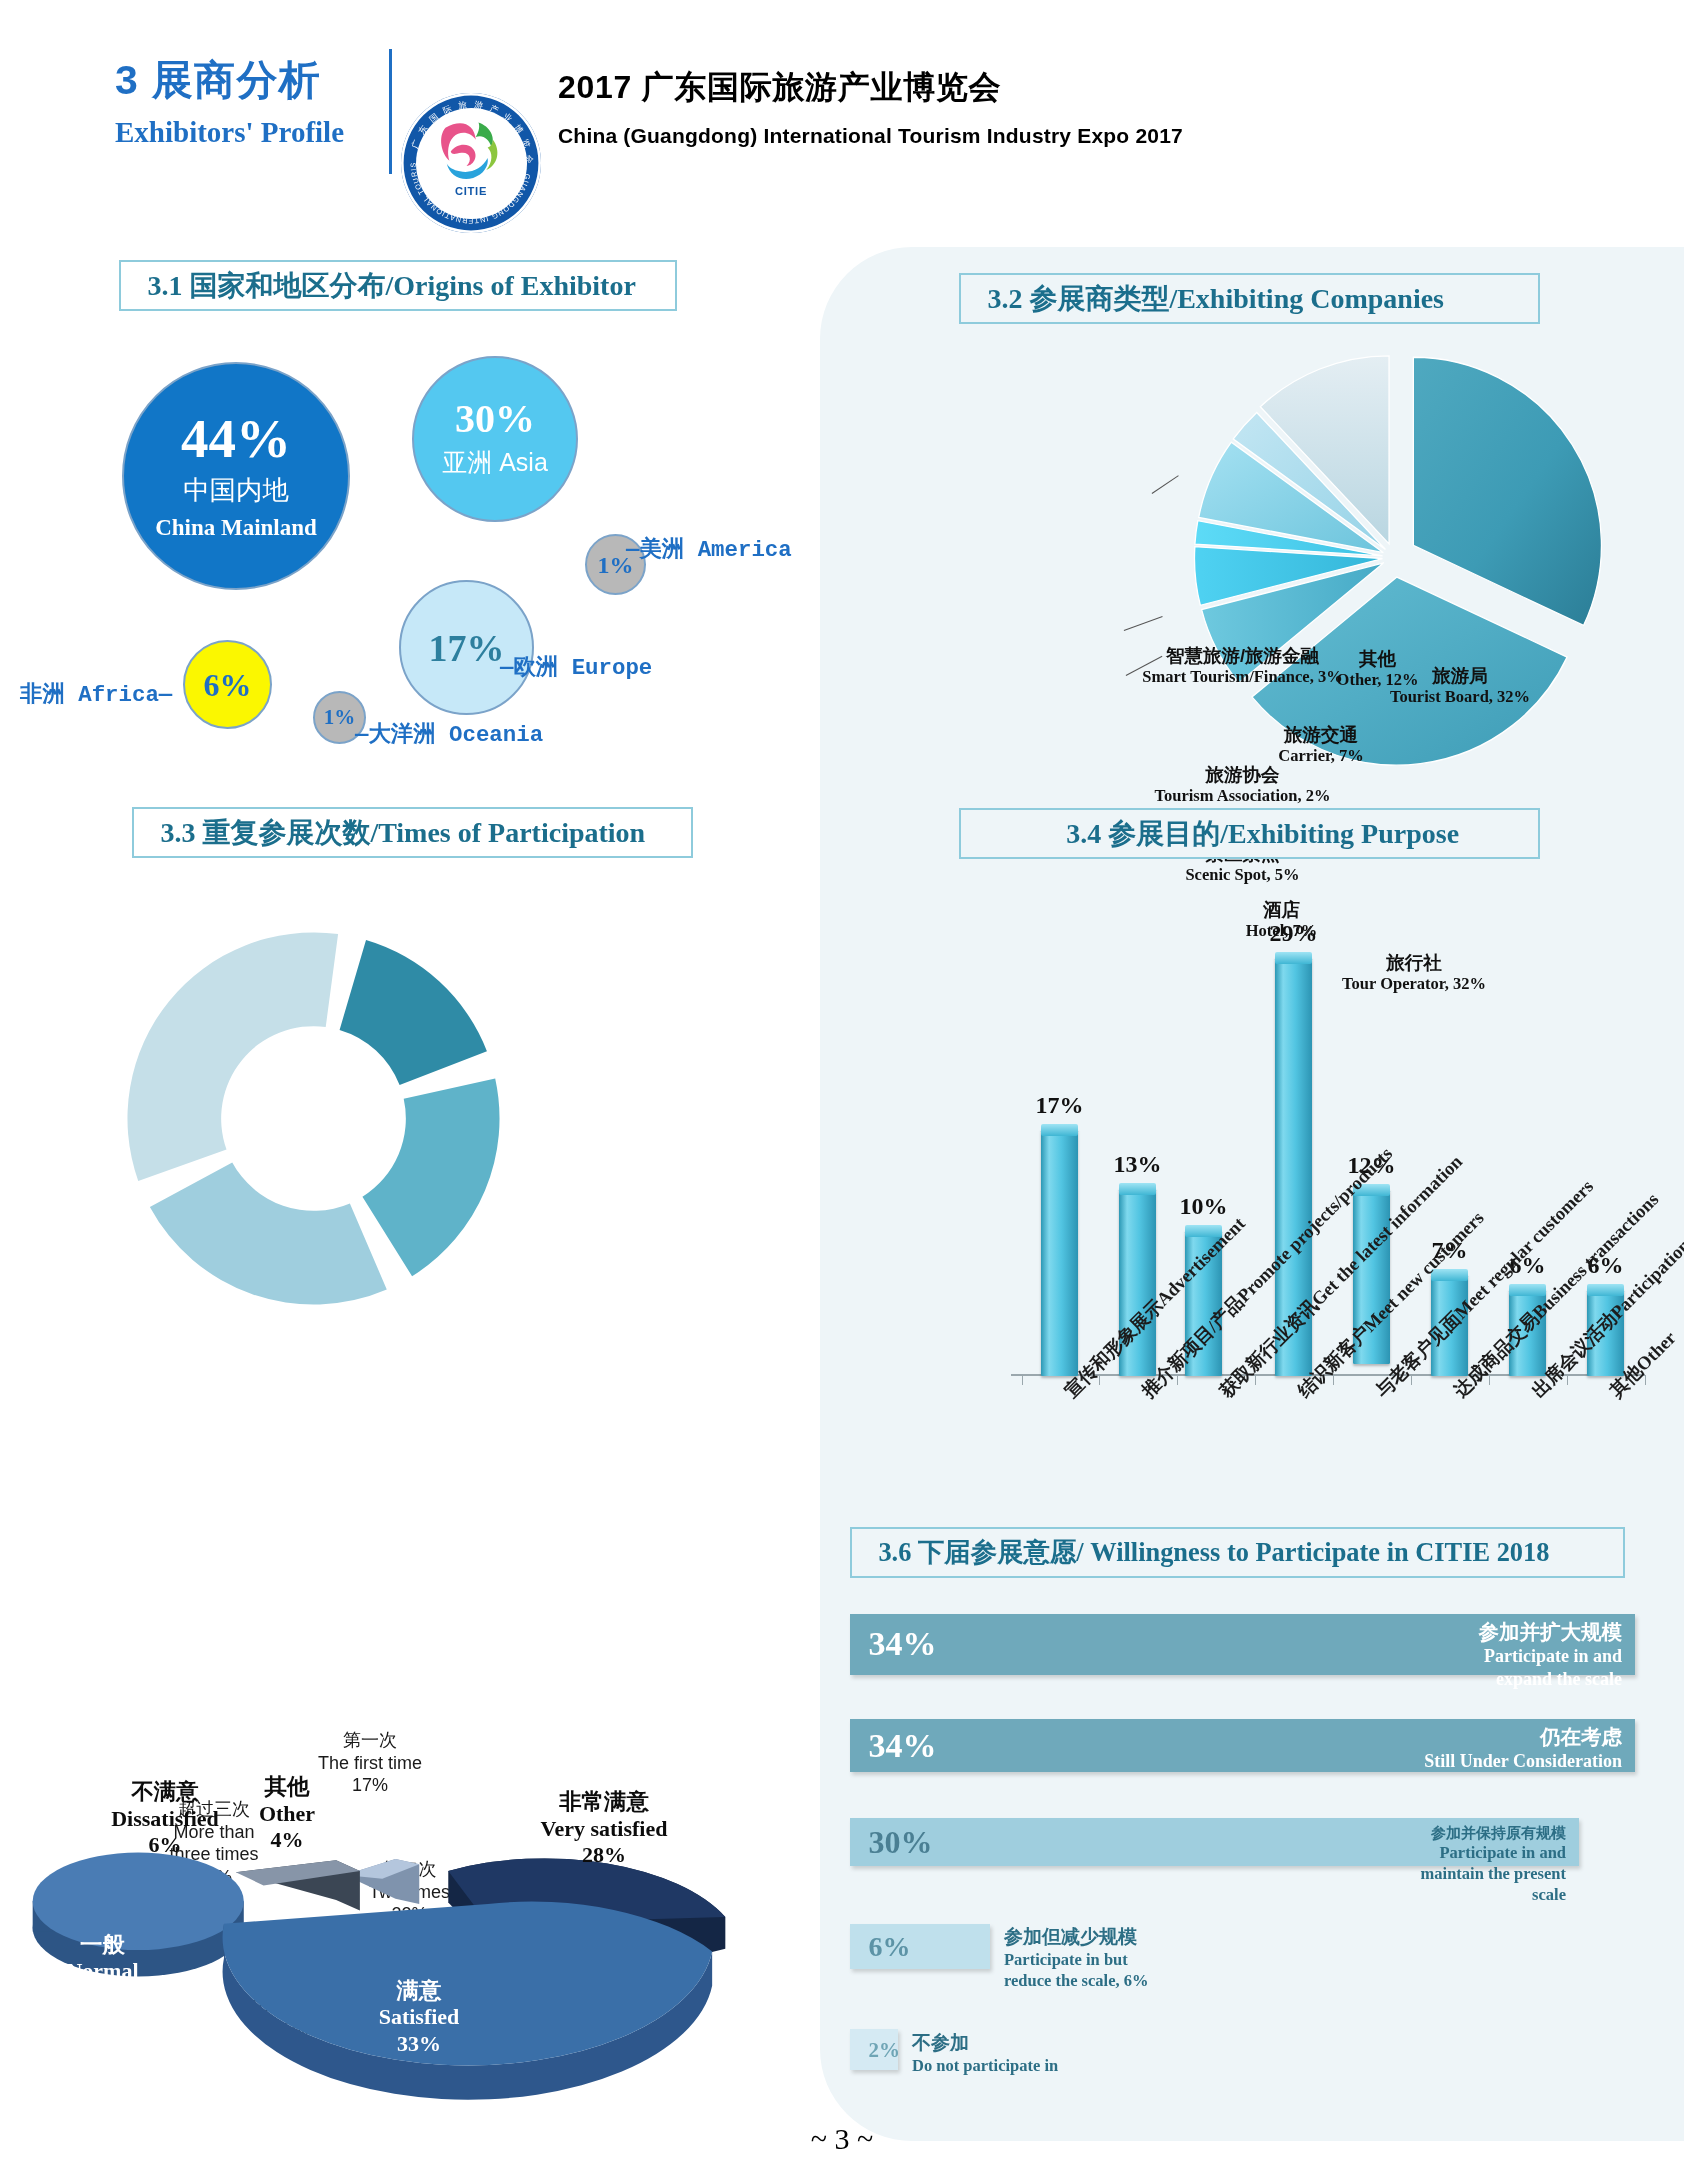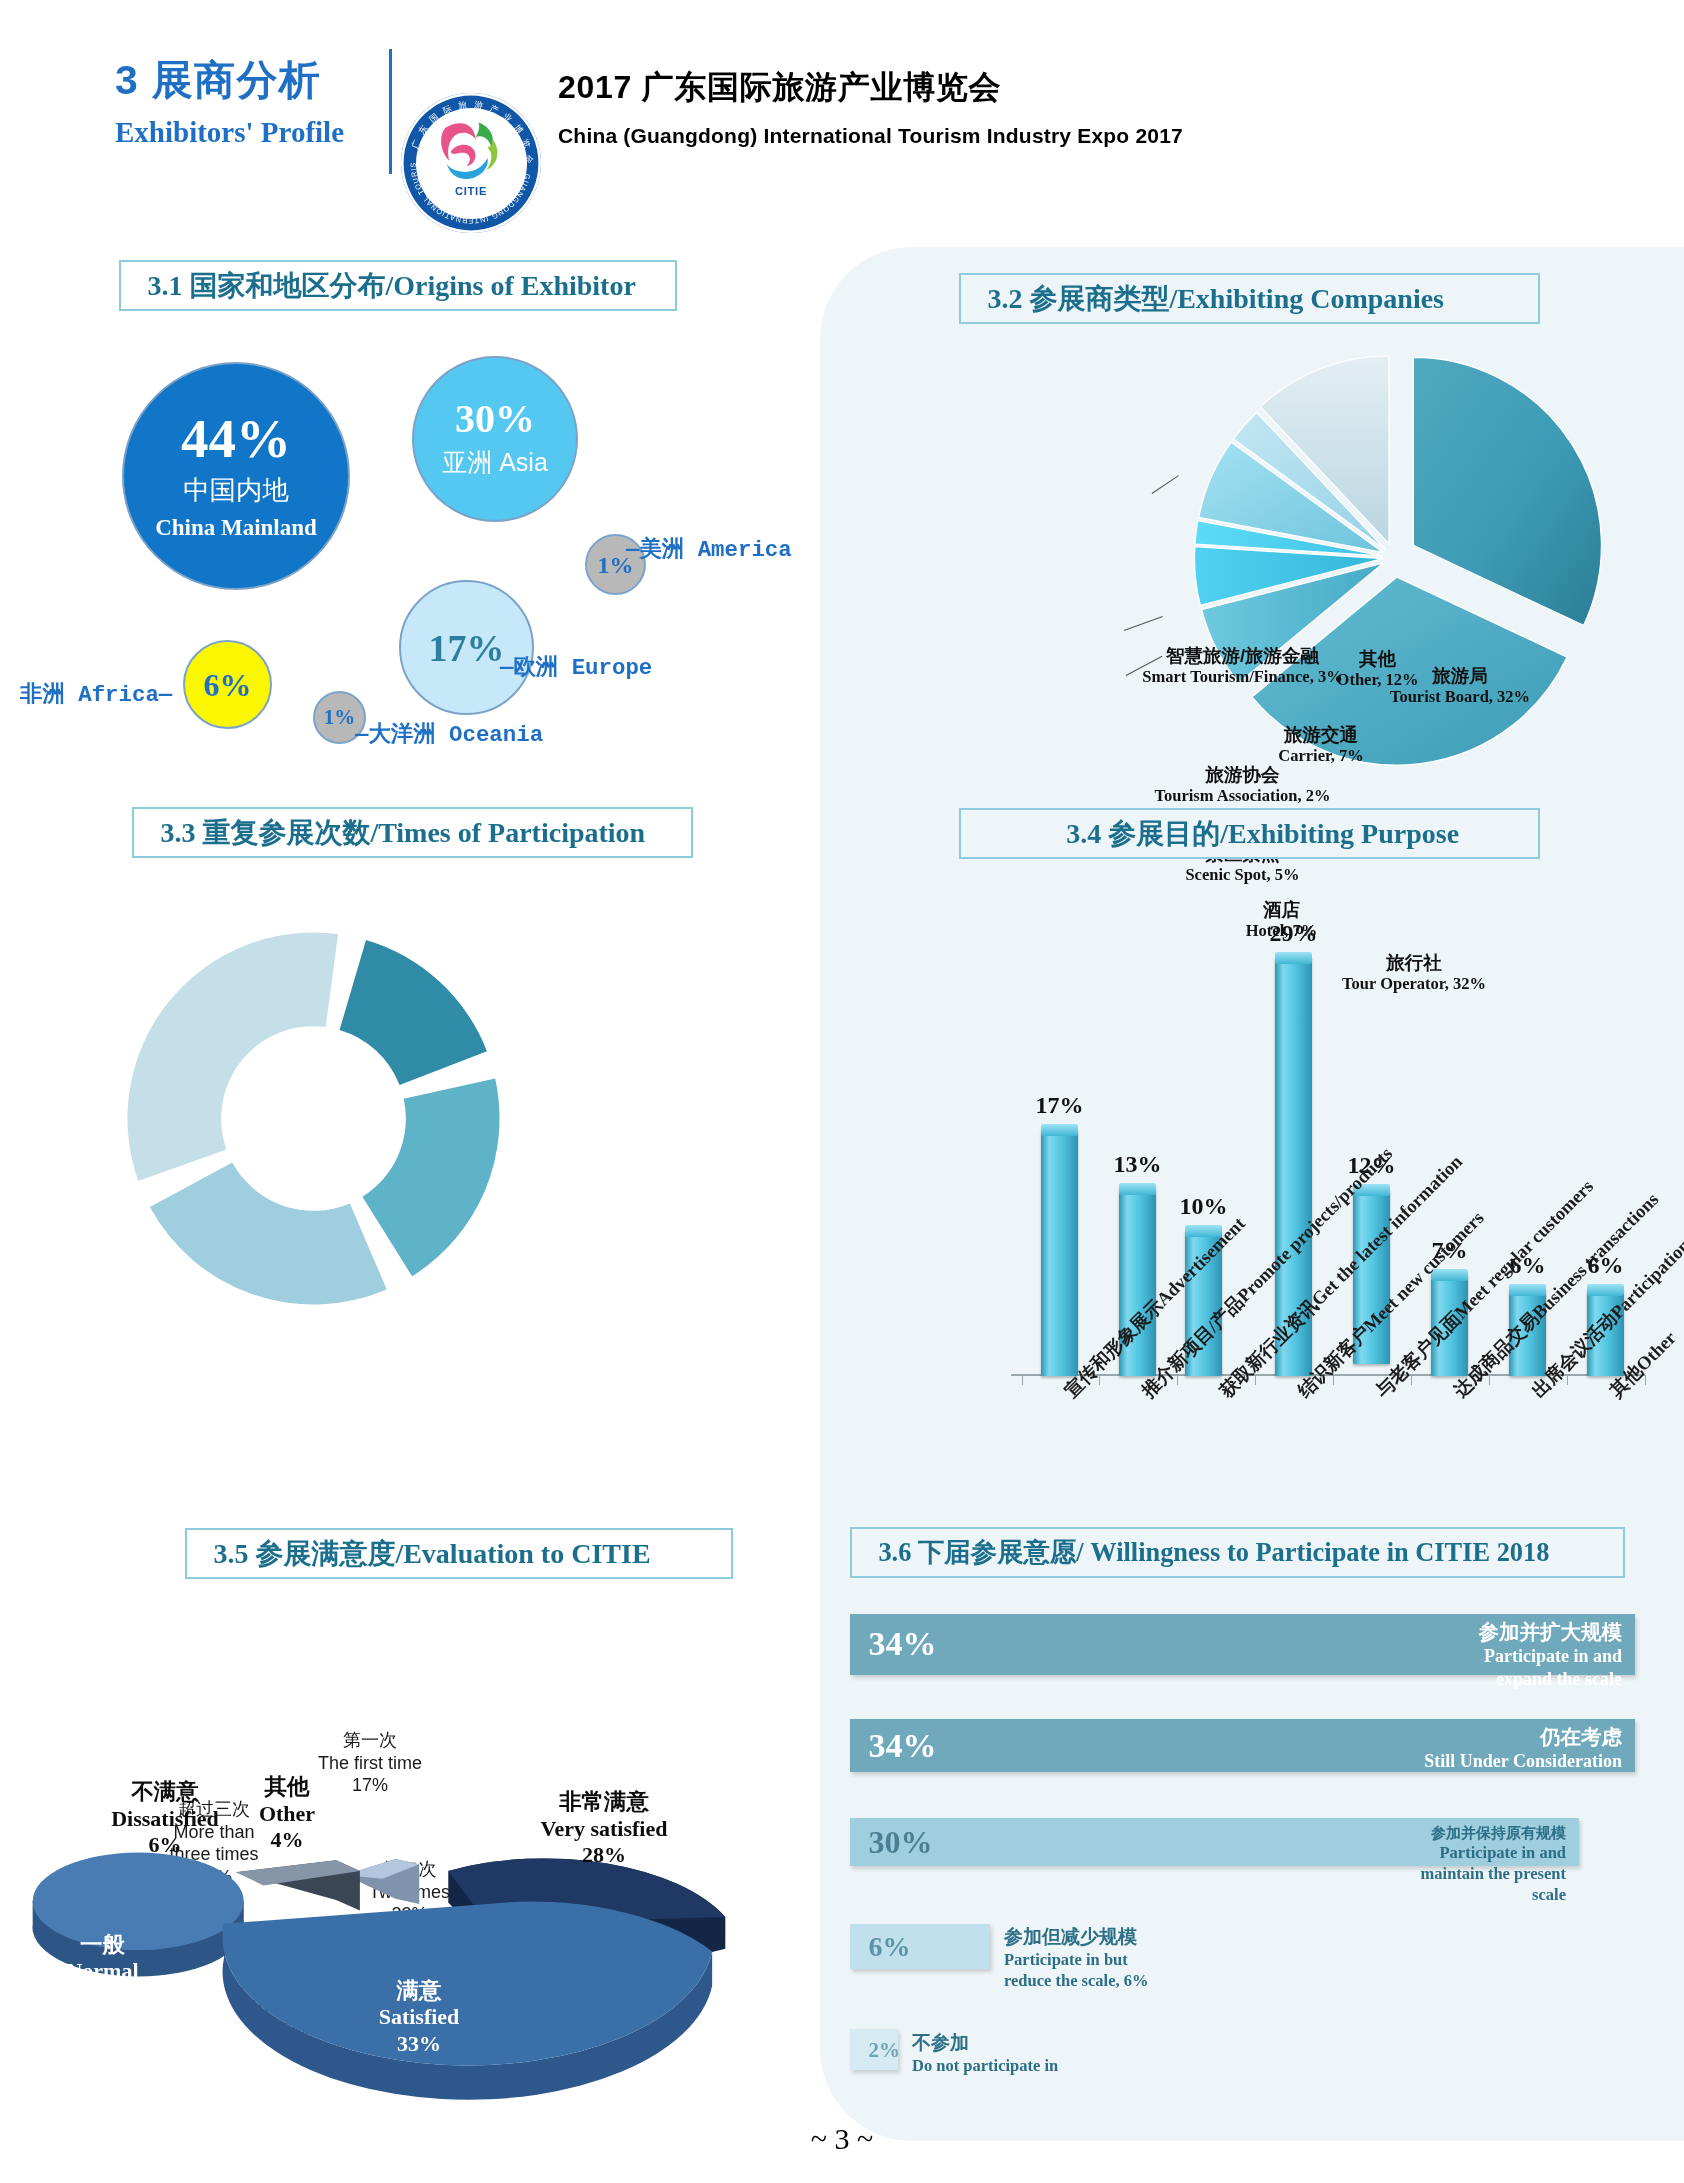--- a/index.html
+++ b/index.html
@@ -371,23 +371,20 @@
       <div class="bar-cat" style="left: 203px; top: 6.6px;">获取新行业资讯Get the latest information</div>
       <div class="bar-cat" style="left: 281px; top: 6.6px;">结识新客户Meet new customers</div>
       <div class="bar-cat" style="left: 359px; top: 6.6px;">与老客户见面Meet regular customers</div>
       <div class="bar-cat" style="left: 437px; top: 6.6px;">达成商品交易Business transactions</div>
       <div class="bar-cat" style="left: 515px; top: 6.6px;">出席会议活动Participation in conference</div>
       <div class="bar-cat" style="left: 593px; top: 6.6px;">其他Other</div>
     </div>
 </div>
 
 <div id="s35">
-  <div class="sec-title st-white" style="left:185px;top:13.2px;width:548px;height:51px;">
-    <span>3.5 参展满意度/Evaluation to CITIE</span>
-  </div>
 
   <div class="pie3d">
     <svg viewBox="0 0 1120 620" width="739" height="409">
 
       <g>
         <polygon points="483,256 560,232 596,240 596,300 560,292" fill="#7f93ad"></polygon>
         <polygon points="483,256 560,232 596,240 540,262" fill="#b4c6dd"></polygon>
       </g>
 
       <g>

